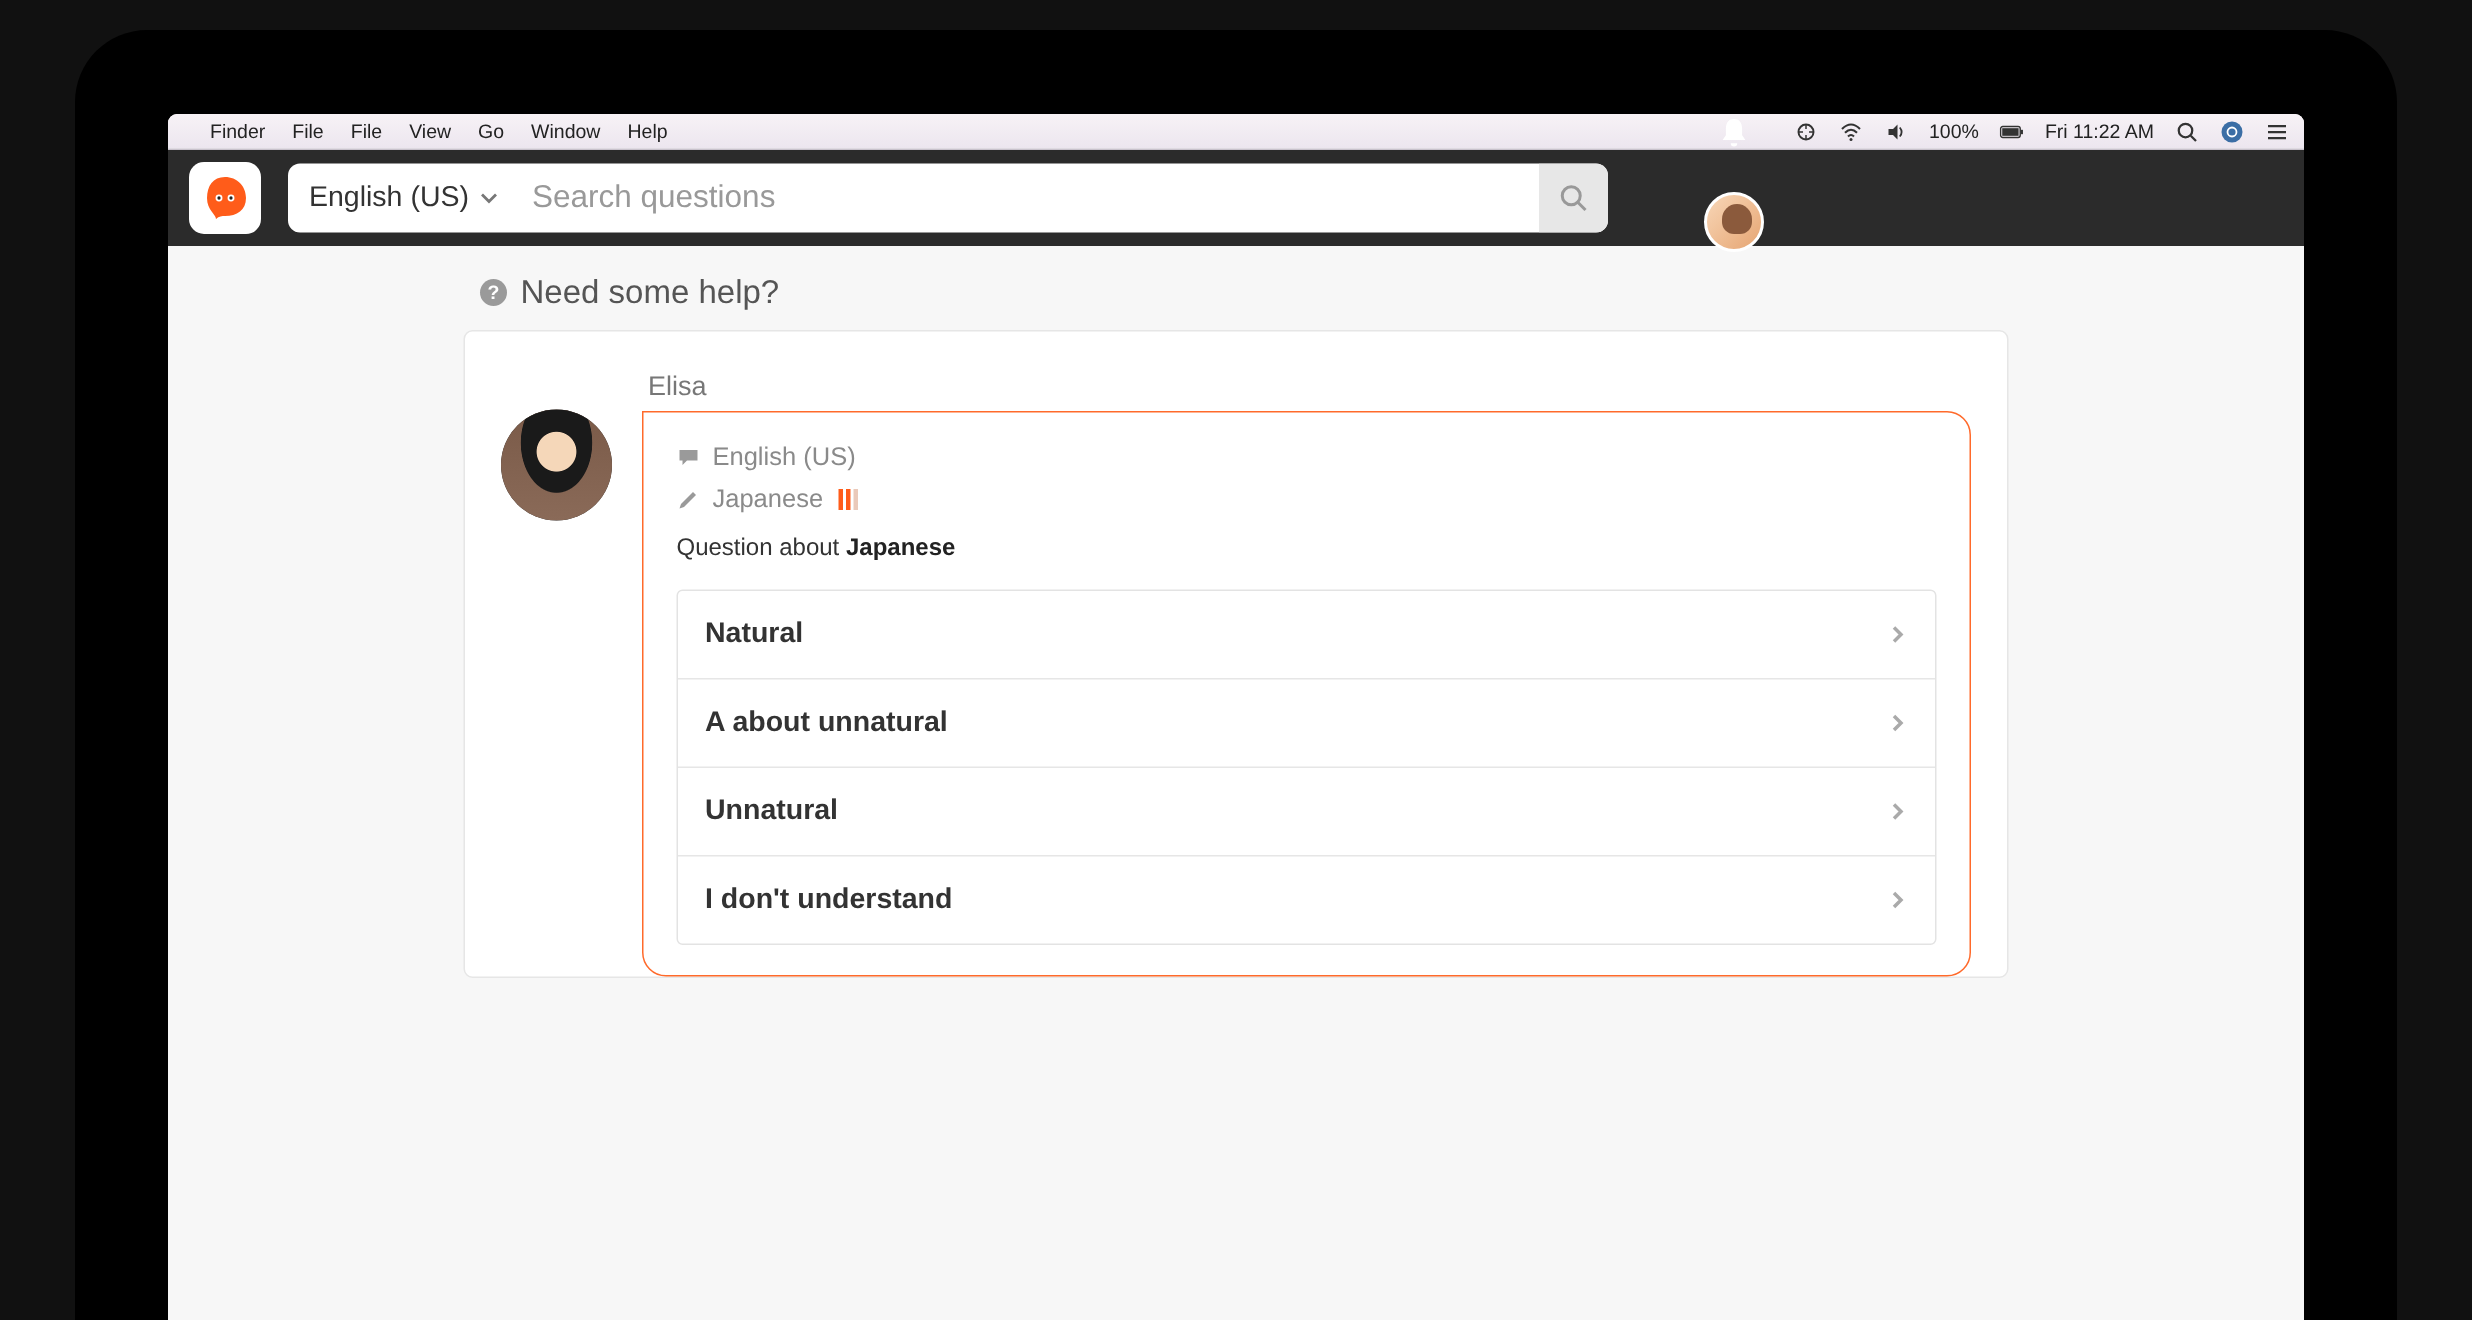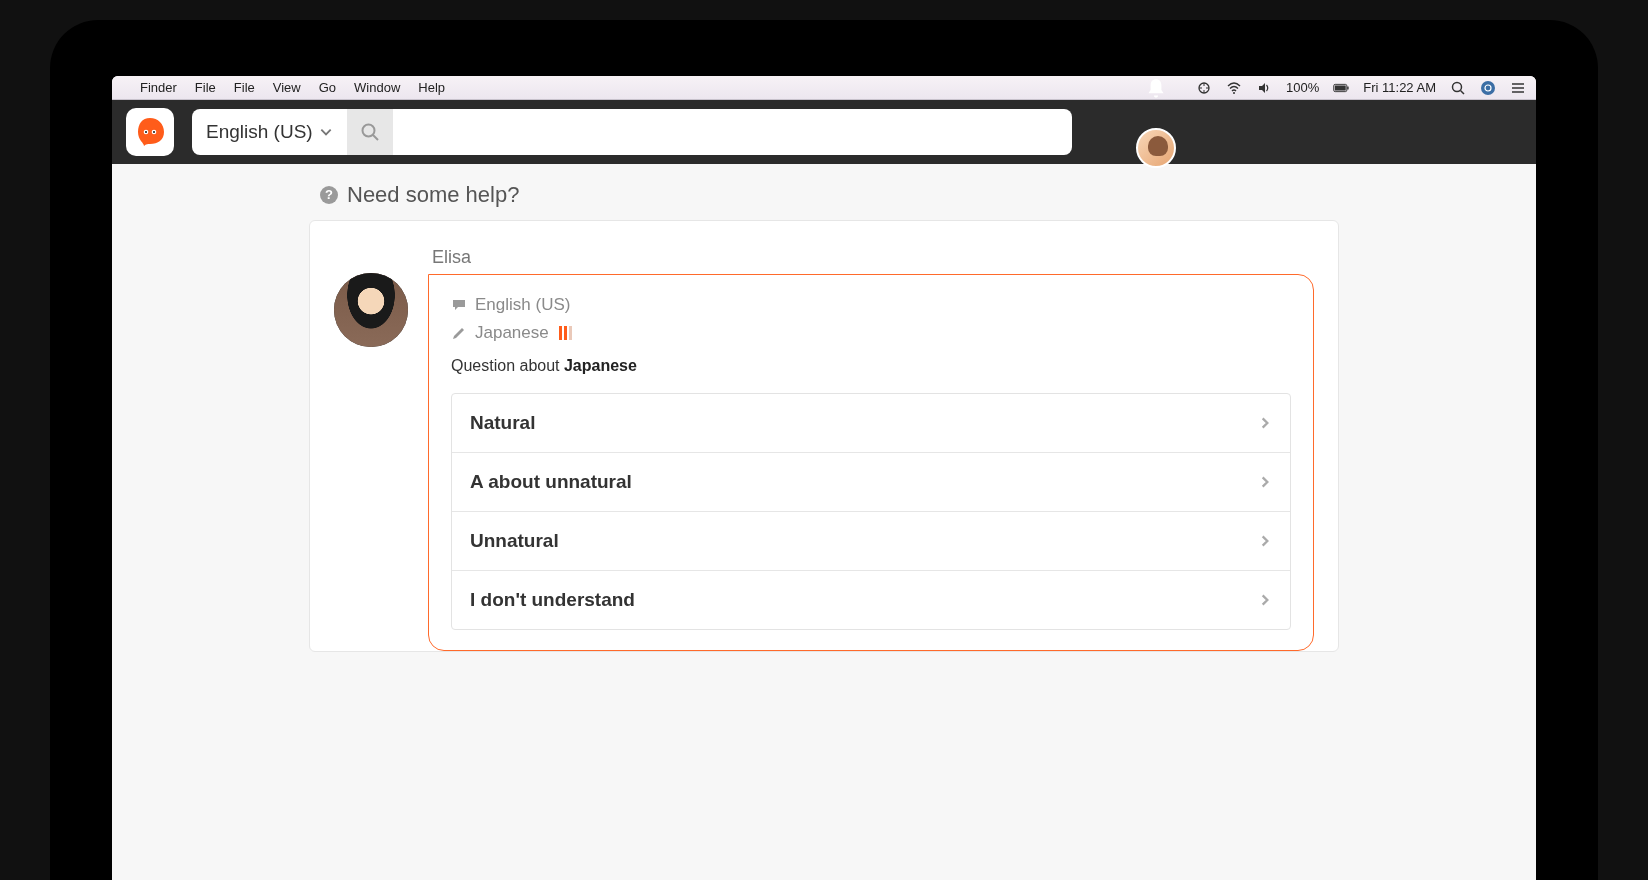--- a/index.html
+++ b/index.html
@@ -131,20 +131,21 @@
           </svg>
   </div>
 
   <div class="searchbar">
     <div class="lang-select">
       <span>English (US)</span>
       <svg viewBox="0 0 12 12">
               <path d="M2 4 L6 8 L10 4" fill="none" stroke="#777" stroke-width="1.6"></path>
             </svg>
     </div>
+    <input class="search-input" type="text" placeholder="Search questions" style="">
     <div class="search-btn">
       <svg viewBox="0 0 20 20">
               <circle cx="8.5" cy="8.5" r="6" fill="none" stroke="#999" stroke-width="2"></circle>
               <line x1="13" y1="13" x2="18" y2="18" stroke="#999" stroke-width="2"></line>
             </svg>
     </div>
   </div>
 
   <div class="header-icons">
     <svg class="hdr-icon" viewBox="0 0 24 24">

